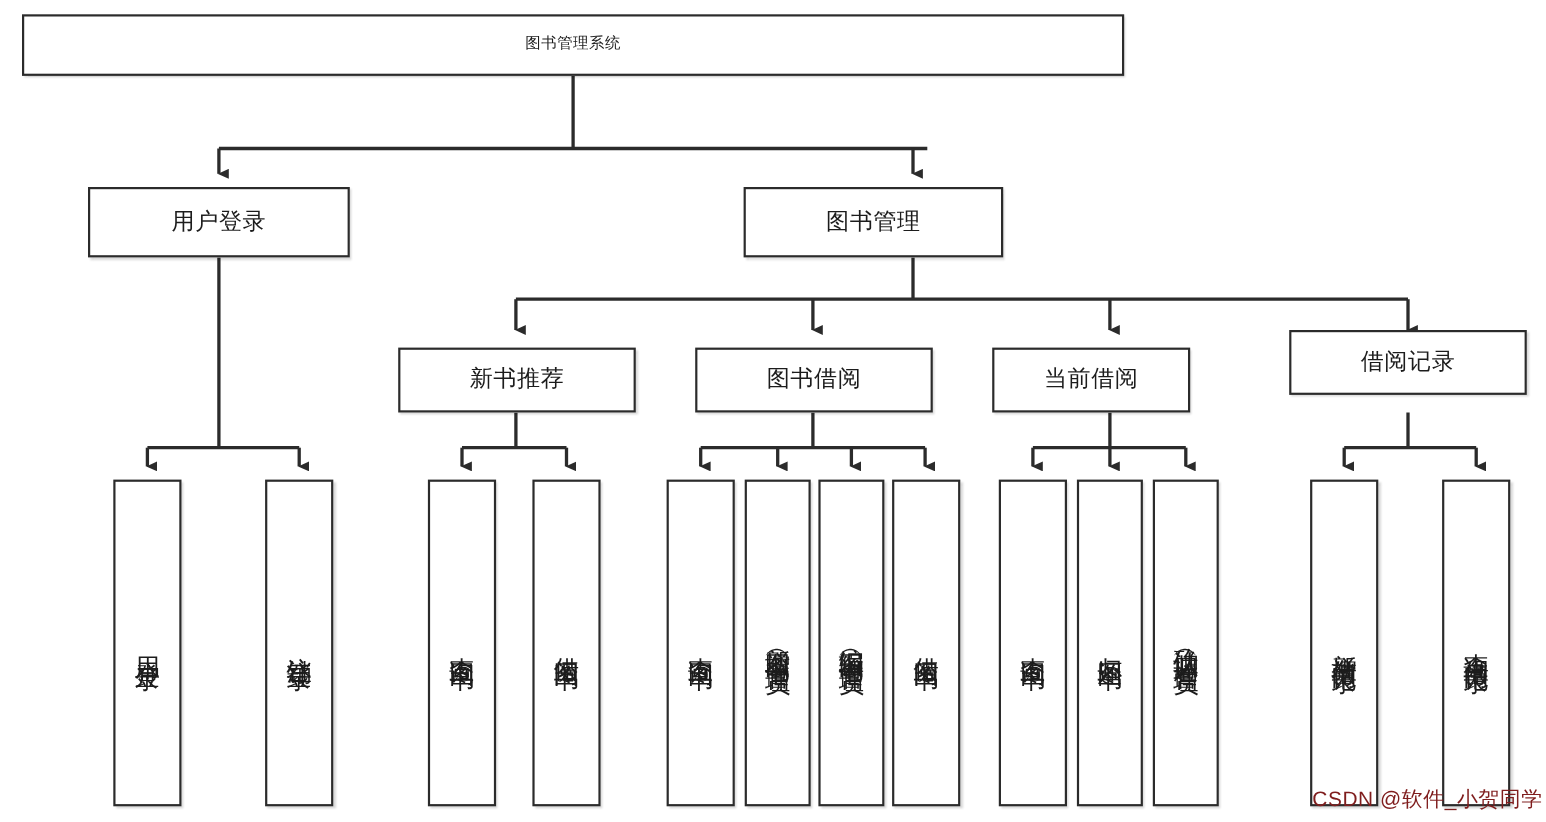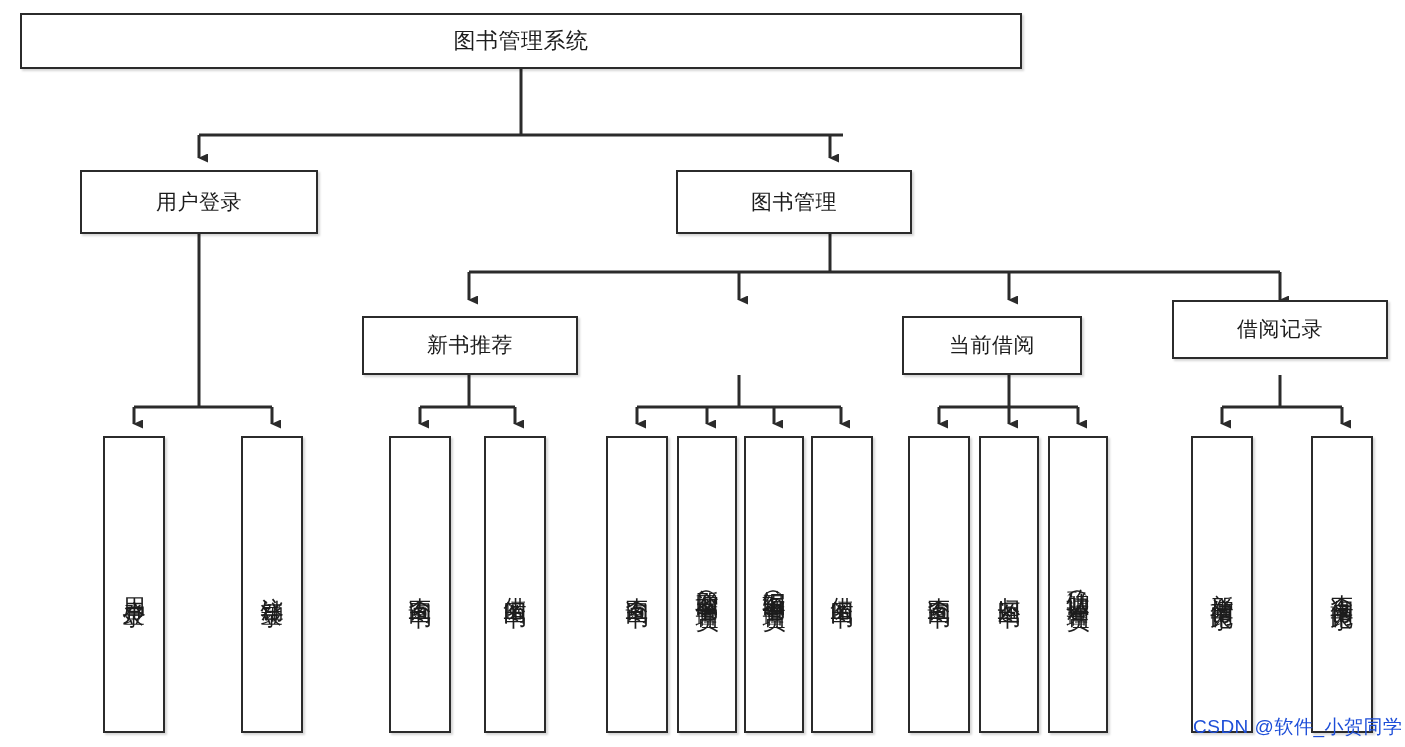--- a/index.html
+++ b/index.html
@@ -39,36 +39,37 @@
     color: #1c1c1c;
     line-height: 1.18;
     text-align: center;
     white-space: nowrap;
   }
   .node.horizontal .label {
     font-size: 21px;
     letter-spacing: 0.5px;
   }
   .node.root .label {
-    font-size: 22px;
+    font-size: 14px;
+    font-family: Liberation Mono, monospace;
   }
   .node.vertical {
     align-items: center;
     justify-content: center;
   }
   .node.vertical .label {
     writing-mode: vertical-rl;
     text-orientation: upright;
     font-size: 23px;
     letter-spacing: 3px;
     line-height: 1;
   }
   .watermark {
     position: absolute;
-    color: #1d4ed8;
+    color: #7f1d1d;
     font-size: 19px;
     letter-spacing: 0.5px;
     z-index: 5;
     white-space: nowrap;
   }
 </style>
 </head>
 <body>
 
 <div id="diagram-root">
@@ -130,20 +131,23 @@
   <div class="node horizontal" style="left:80px; top:170px; width:238px; height:64px;">
     <span class="label">用户登录</span>
   </div>
   <div class="node horizontal" style="left:676px; top:170px; width:236px; height:64px;">
     <span class="label">图书管理</span>
   </div>
 
   <div class="node horizontal" style="left:362px; top:316px; width:216px; height:59px;justify-content:center;">
     <span class="label">新书推荐</span>
   </div>
+  <div class="node horizontal" style="left:632px; top:316px; width:216px; height:59px;">
+    <span class="label">图书借阅</span>
+  </div>
   <div class="node horizontal" style="left:902px; top:316px; width:180px; height:59px;">
     <span class="label">当前借阅</span>
   </div>
   <div class="node horizontal" style="left:1172px; top:300px; width:216px; height:59px;">
     <span class="label">借阅记录</span>
   </div>
 
   <div class="node vertical" style="left:103px; top:436px; width:62px; height:297px;">
     <span class="label">用户登录</span>
   </div>

